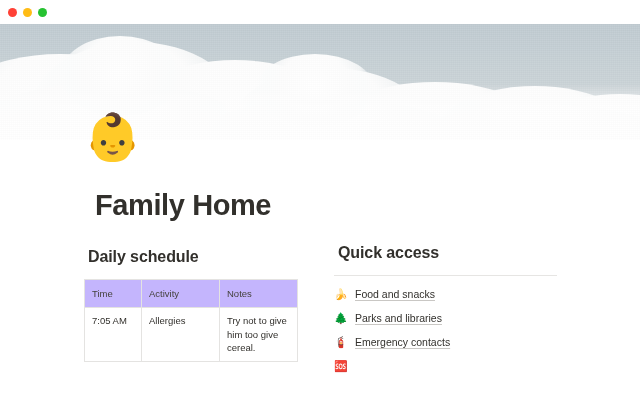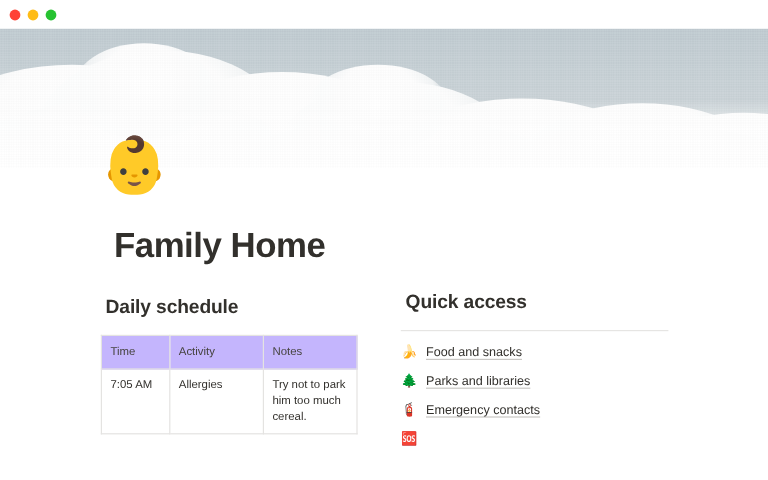--- a/index.html
+++ b/index.html
@@ -264,21 +264,21 @@
           <tr>
             <th>Time</th>
             <th>Activity</th>
             <th>Notes</th>
           </tr>
         </thead>
         <tbody>
           <tr>
             <td>7:05 AM</td>
             <td>Allergies</td>
-            <td>Try not to park him too much cereal.</td>
+            <td>Try not to give him too give cereal.</td>
           </tr>
         </tbody>
       </table>
     </div>
 
     <div class="col-right">
       <h2 class="section-heading">Quick access</h2>
       <div class="qa-divider"></div>
 
       <div class="qa-item">

